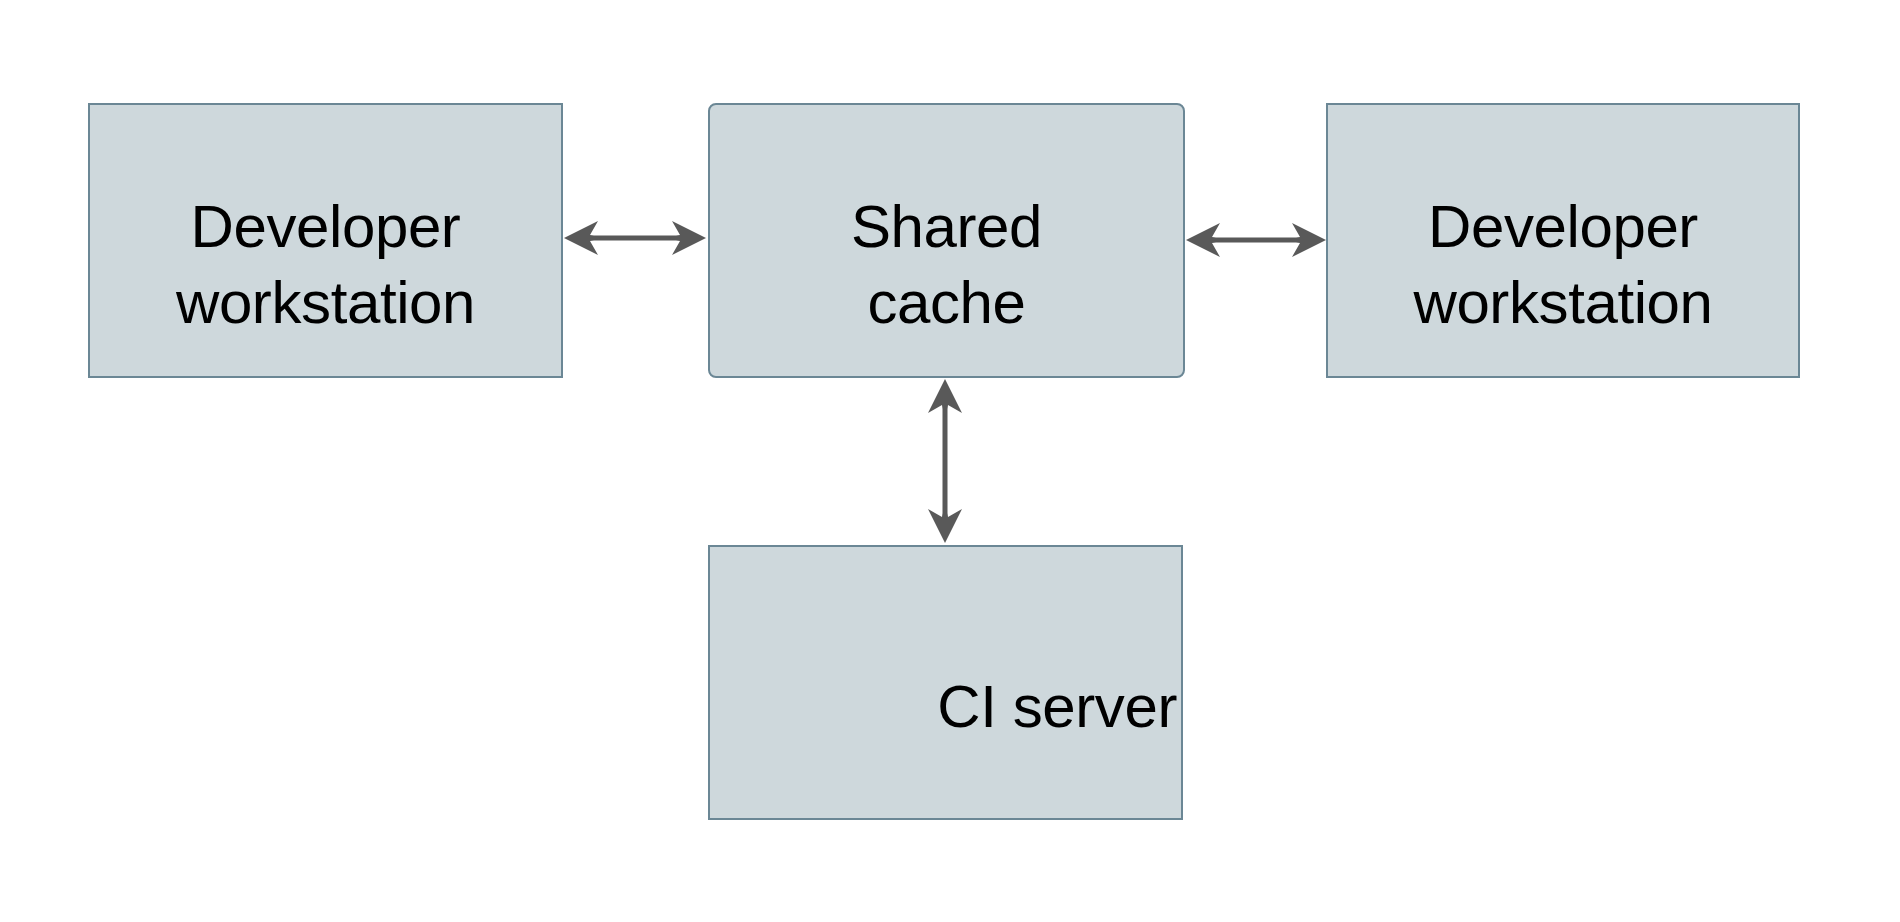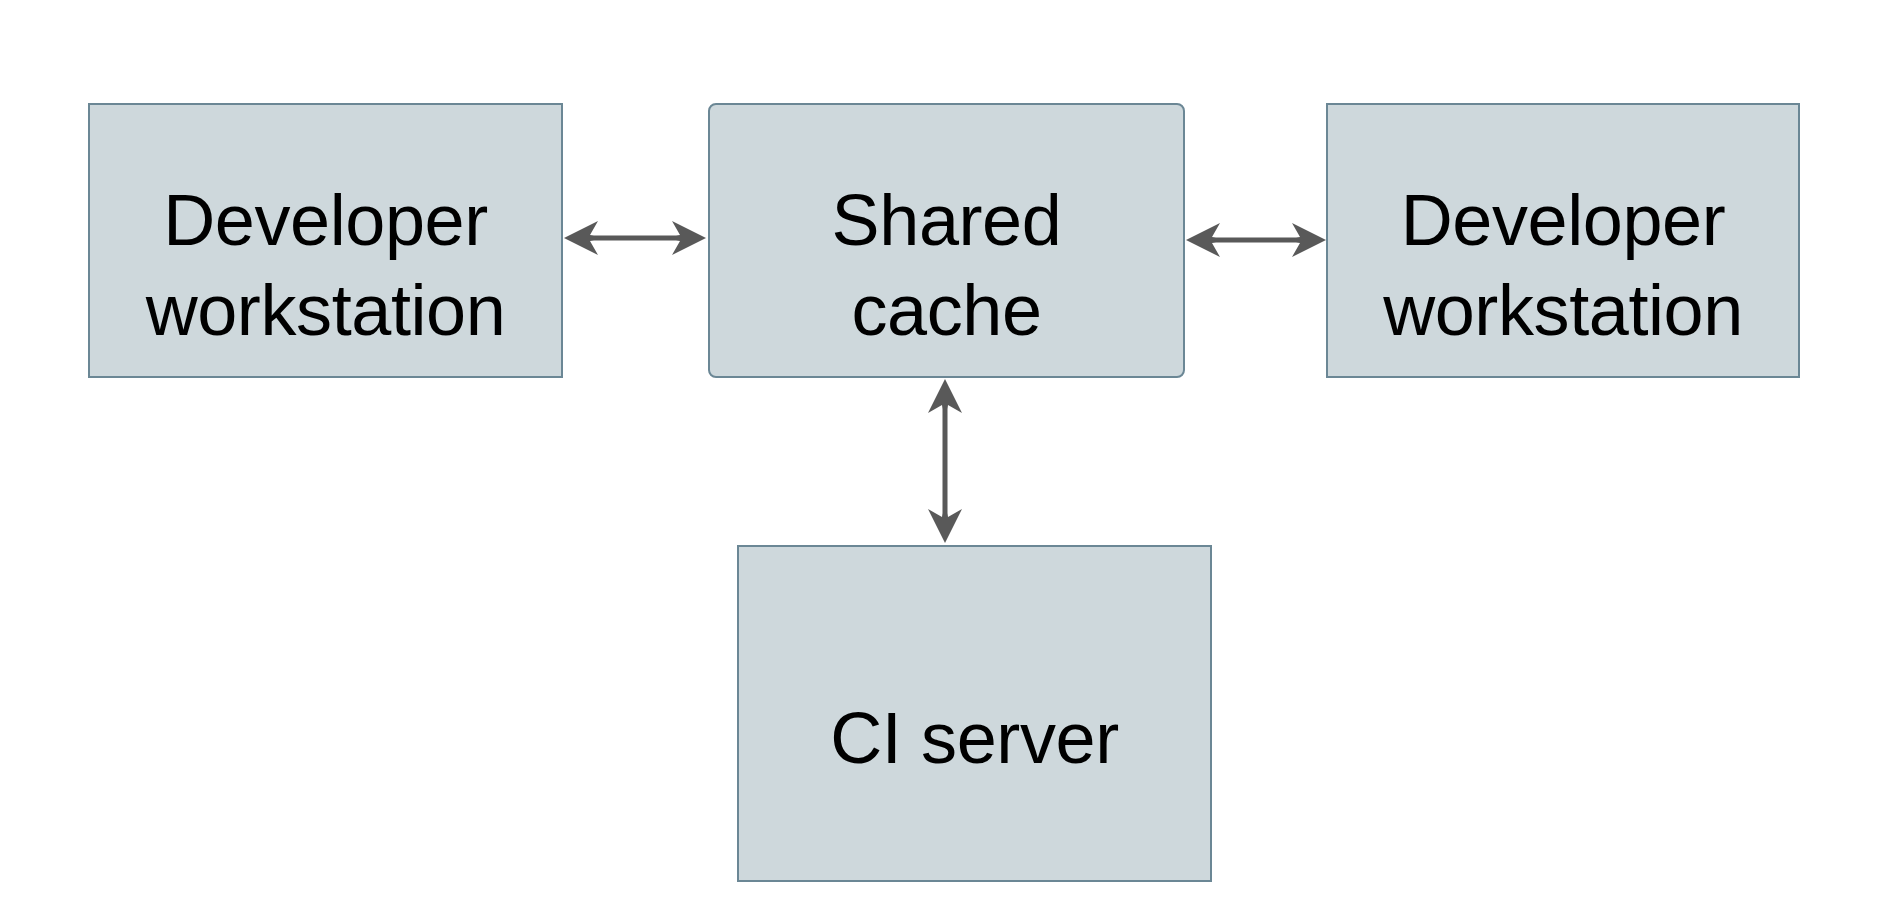--- a/index.html
+++ b/index.html
@@ -25,34 +25,34 @@
     position: absolute;
     box-sizing: border-box;
     background: #ced8dc;
     border: 2.5px solid #6b8795;
     display: flex;
     align-items: center;
     justify-content: center;
     text-align: center;
   }
   .node-label {
-    font-size: 72px;
-    line-height: 90px;
+    font-size: 60px;
+    line-height: 76px;
     color: #000000;
     font-weight: 400;
     letter-spacing: -0.4px;
     white-space: pre-line;
     padding: 0 4px;
     margin-top: 48px;
   }
 
   #node-dev-left   { left: 88px;   top: 103px; width: 475px; height: 275px; }
   #node-cache      { left: 708px;  top: 103px; width: 477px; height: 275px; border-radius: 8px; }
   #node-dev-right  { left: 1326px; top: 103px; width: 474px; height: 275px; }
-  #node-ci         { left: 737px;  top: 545px; width: 475px; height: 337px; }
+  #node-ci         { left: 708px;  top: 545px; width: 475px; height: 275px; justify-content: flex-end; }
 
   
   .connector {
     position: absolute;
     overflow: visible;
   }
   #conn-left   { left: 560px;  top: 208px; width: 150px; height: 62px; }
   #conn-right  { left: 1182px; top: 208px; width: 148px; height: 62px; }
   #conn-bottom { left: 914px;  top: 376px; width: 62px;  height: 170px; }
 </style>

